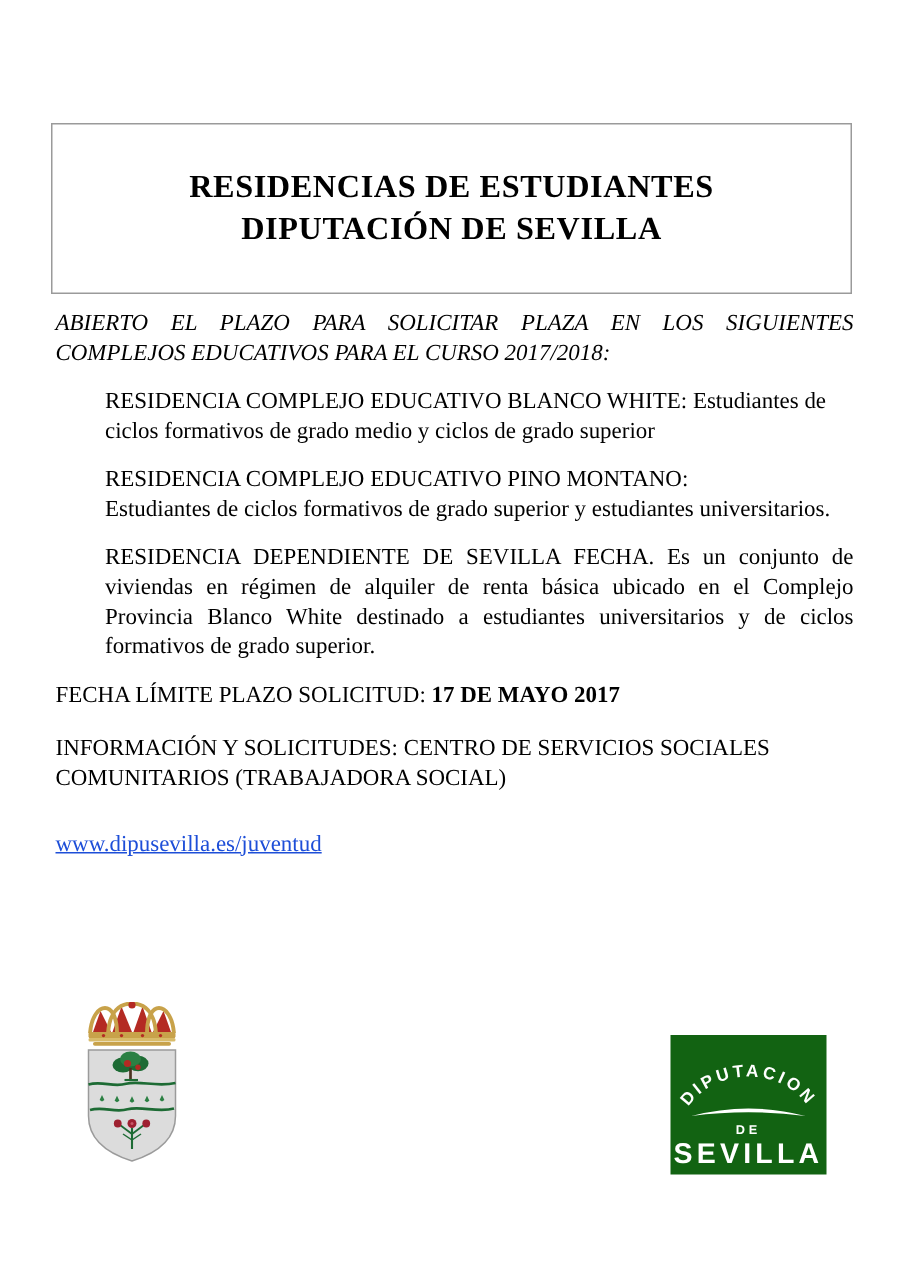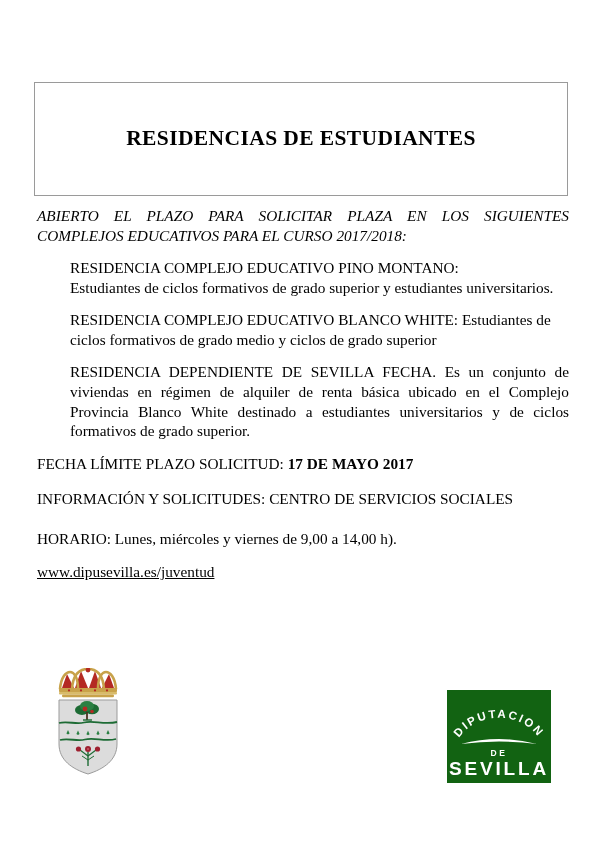--- a/index.html
+++ b/index.html
@@ -79,26 +79,26 @@
   }
   .res-block.nojust { text-align: left; }
 
   .deadline {
     margin-top: 6px;
     margin-bottom: 16px;
   }
   .deadline b { font-weight: bold; }
 
   .info-block {
-    margin-bottom: 14px;
+    margin-bottom: 24px;
   }
 
   .link-block { }
   a.link {
-    color: #000000;
+    color: #1d4ed8;
     text-decoration: underline;
     font-size: 15.3px;
   }
 
   
   .coat {
     position: absolute;
     left: 54px;
     top: 668px;
     width: 68px;
@@ -122,46 +122,46 @@
 
   .nowrap { white-space: nowrap; }
 </style>
 </head>
 <body>
 
 <div class="page">
 
   <div class="title-box">
     <div class="title-line">RESIDENCIAS DE ESTUDIANTES</div>
+    <div class="title-line">DIPUTACIÓN DE SEVILLA</div>
   </div>
 
   <div class="body-area">
 
     <p class="intro">ABIERTO EL PLAZO PARA SOLICITAR PLAZA EN LOS SIGUIENTES COMPLEJOS EDUCATIVOS PARA EL CURSO 2017/2018:</p>
+
+    <p class="res-block nojust">
+      <span>RESIDENCIA COMPLEJO EDUCATIVO BLANCO WHITE:</span><span> Estudiantes de ciclos formativos de grado medio y ciclos de grado superior</span>
+    </p>
 
     <p class="res-block">
       <span class="nowrap">RESIDENCIA COMPLEJO EDUCATIVO PINO MONTANO:</span><br><span> Estudiantes de ciclos formativos de grado superior y estudiantes universitarios.</span>
     </p>
 
-    <p class="res-block nojust">
-      <span>RESIDENCIA COMPLEJO EDUCATIVO BLANCO WHITE:</span><span> Estudiantes de ciclos formativos de grado medio y ciclos de grado superior</span>
-    </p>
-
     <p class="res-block">
       <span>RESIDENCIA DEPENDIENTE DE SEVILLA FECHA.</span><span> Es un conjunto de viviendas en régimen de alquiler de renta básica  ubicado en el Complejo Provincia Blanco White destinado a estudiantes universitarios y de ciclos formativos de grado superior.</span>
     </p>
 
     <p class="deadline">
       <span>FECHA LÍMITE PLAZO SOLICITUD: </span><b>17  DE MAYO 2017</b>
     </p>
 
     <p class="info-block">
       <span>INFORMACIÓN Y SOLICITUDES: CENTRO DE SERVICIOS SOCIALES</span><br>
-      <br>
-      <span>HORARIO: Lunes, miércoles y viernes de 9,00 a 14,00 h).</span>
+      <span>COMUNITARIOS  (TRABAJADORA SOCIAL)</span><br>
     </p>
 
     <p class="link-block">
       <a class="link" href="#">www.dipusevilla.es/juventud</a><br>
     </p>
 
   </div>
 
   <div class="coat">
     <svg width="68" height="108" viewBox="0 0 68 108">

